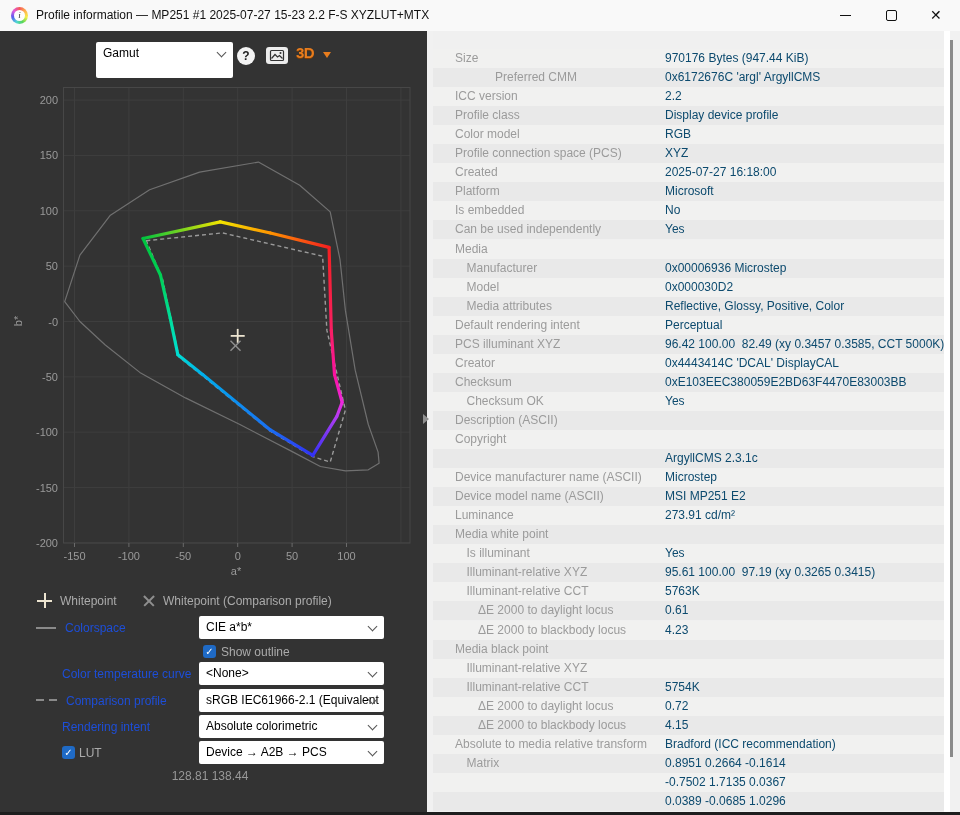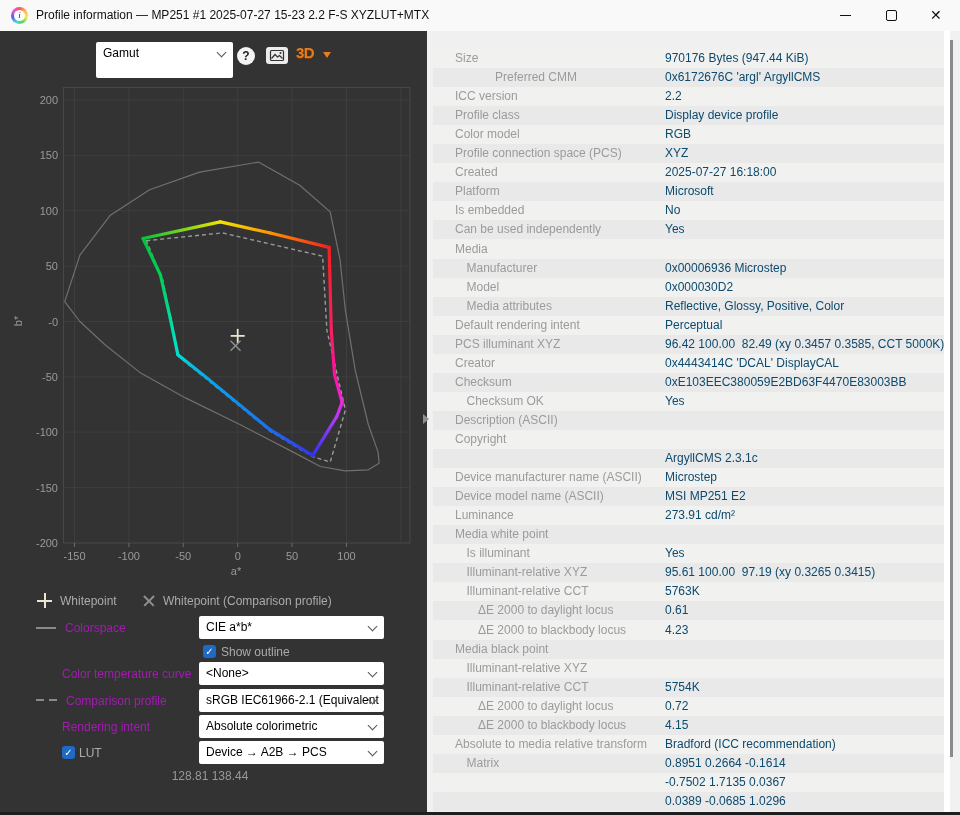--- a/index.html
+++ b/index.html
@@ -26,21 +26,21 @@
   .chev{position:absolute;right:8px;top:7px;width:6px;height:6px;
     border-right:1.4px solid #555;border-bottom:1.4px solid #555;transform:rotate(45deg);}
   .toolbar-combo{left:96px;top:42px;width:137px;height:36px;}
   .help-btn{left:237px;top:47px;width:18px;height:18px;border-radius:50%;background:#f4f4f4;
     text-align:center;line-height:18px;font-size:12px;font-weight:bold;color:#222;}
   .img-btn{left:266px;top:47px;width:22px;height:17px;border-radius:3px;background:#ececec;}
   .threed{left:296px;top:44px;font-size:15px;font-weight:bold;color:#e87d1e;
     text-shadow:0 1px 0 #7a3c05;letter-spacing:-0.5px;}
   .threed-arrow{left:323px;top:52px;width:0;height:0;border-left:4px solid transparent;
     border-right:4px solid transparent;border-top:6px solid #e87d1e;}
-  .dk-label{font-size:12px;color:#a21caf;white-space:nowrap;}
+  .dk-label{font-size:12px;color:#1d4ed8;white-space:nowrap;}
   .lg-label{font-size:12px;color:#ababab;white-space:nowrap;}
   .icon-plus{left:37px;top:593px;width:15px;height:15px;}
   .icon-plus:before{content:"";position:absolute;left:0;top:6.5px;width:15px;height:2px;background:#ece4d0;}
   .icon-plus:after{content:"";position:absolute;left:6.5px;top:0;width:2px;height:15px;background:#ece4d0;}
   .icon-cross{left:143px;top:595px;width:12px;height:12px;}
   .icon-cross:before{content:"";position:absolute;left:-1px;top:5px;width:14px;height:1.6px;background:#8f8f8f;transform:rotate(45deg);}
   .icon-cross:after{content:"";position:absolute;left:-1px;top:5px;width:14px;height:1.6px;background:#8f8f8f;transform:rotate(-45deg);}
   .icon-line{left:36px;top:627px;width:20px;height:2px;background:#8a8a8a;}
   .icon-dash1{left:36px;top:699px;width:8px;height:2px;background:#8a8a8a;}
   .icon-dash2{left:49px;top:699px;width:8px;height:2px;background:#8a8a8a;}

